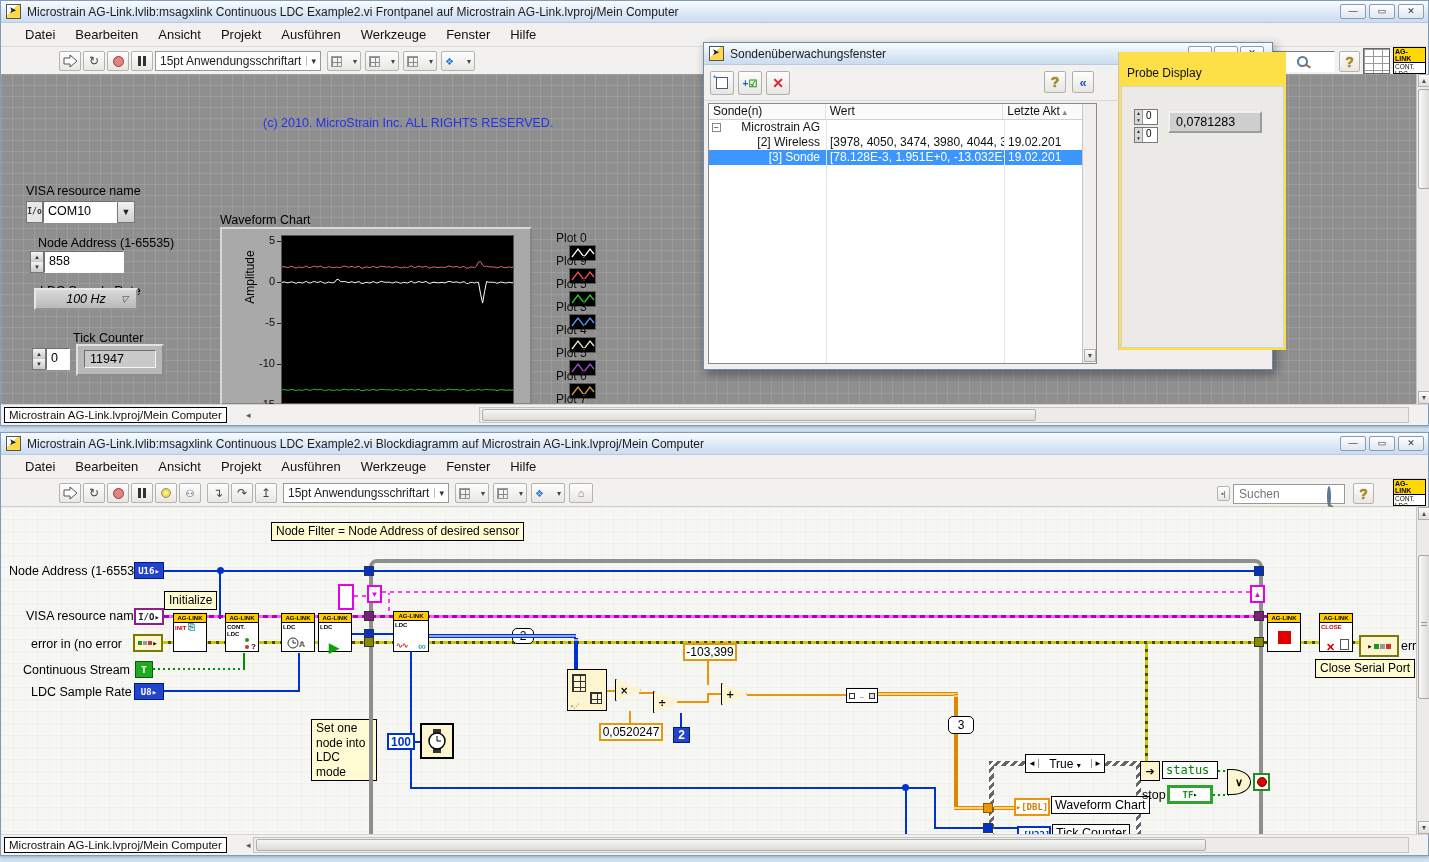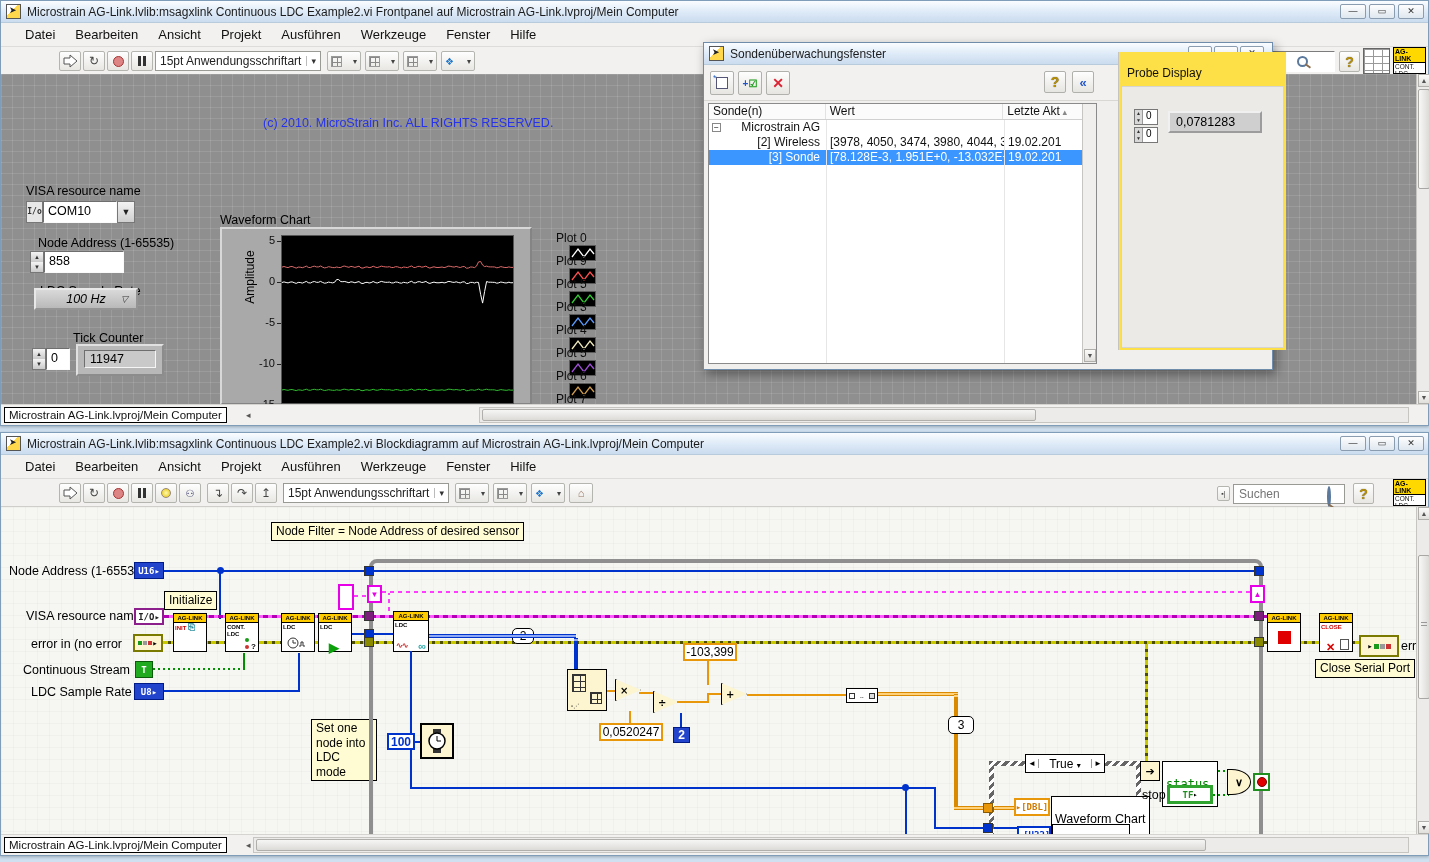--- a/index.html
+++ b/index.html
@@ -123,21 +123,21 @@
   .loopborder { position:absolute; border:4px solid #8f8f8f; border-radius:8px; }
   .sreg { position:absolute; width:15px; height:18px; border:2px solid #e800e8; background:#fff; color:#e800e8; font-size:8px;
     display:flex; align-items:center; justify-content:center;}
   .case { position:absolute; border:5px solid; border-image:repeating-linear-gradient(135deg,#666 0 3px,#fff 3px 6px) 5; }
   .caseselector { position:absolute; height:19px; border:1px solid #000; background:#fff; display:flex; align-items:center; font-size:12px;}
   .caseselector .csa { width:13px; text-align:center; font-size:8px; border-right:1px solid #999; }
   .caseselector .csb { width:13px; text-align:center; font-size:8px; border-left:1px solid #999; }
   .caseselector .csl { flex:1; text-align:center; }
   .tri { position:absolute; background:#fdf5d0; border:1px solid #000;
     clip-path:polygon(0 0,100% 50%,0 100%); display:flex; align-items:center; justify-content:flex-start; font:bold 10px "DejaVu Sans",sans-serif; padding-left:4px;}
-  .labelbox { position:absolute; border:1px solid #000; background:#fff; font:12.5px "Liberation Sans",sans-serif; padding:15px 3px; white-space:nowrap;}
+  .labelbox { position:absolute; border:1px solid #000; background:#fff; font:12.5px "Liberation Sans",sans-serif; padding:1px 3px; white-space:nowrap;}
   .const { position:absolute; display:flex; align-items:center; justify-content:center; font:12px "Liberation Sans",sans-serif; background:#fff;}
   .c-orange { border:2px solid #e8960a; color:#000; }
   .c-blue { border:2px solid #0033cc; color:#0033cc; font-weight:bold;}
   .c-bluefill { background:#2244cc; color:#fff; border:1px solid #001a88; font-weight:bold;}
   .c-round { border:1px solid #000; border-radius:5px; color:#000;}
 </style>
 </head>
 <body>
 
 <div class="win" style="left:0;top:0;width:1429px;height:426px;">

